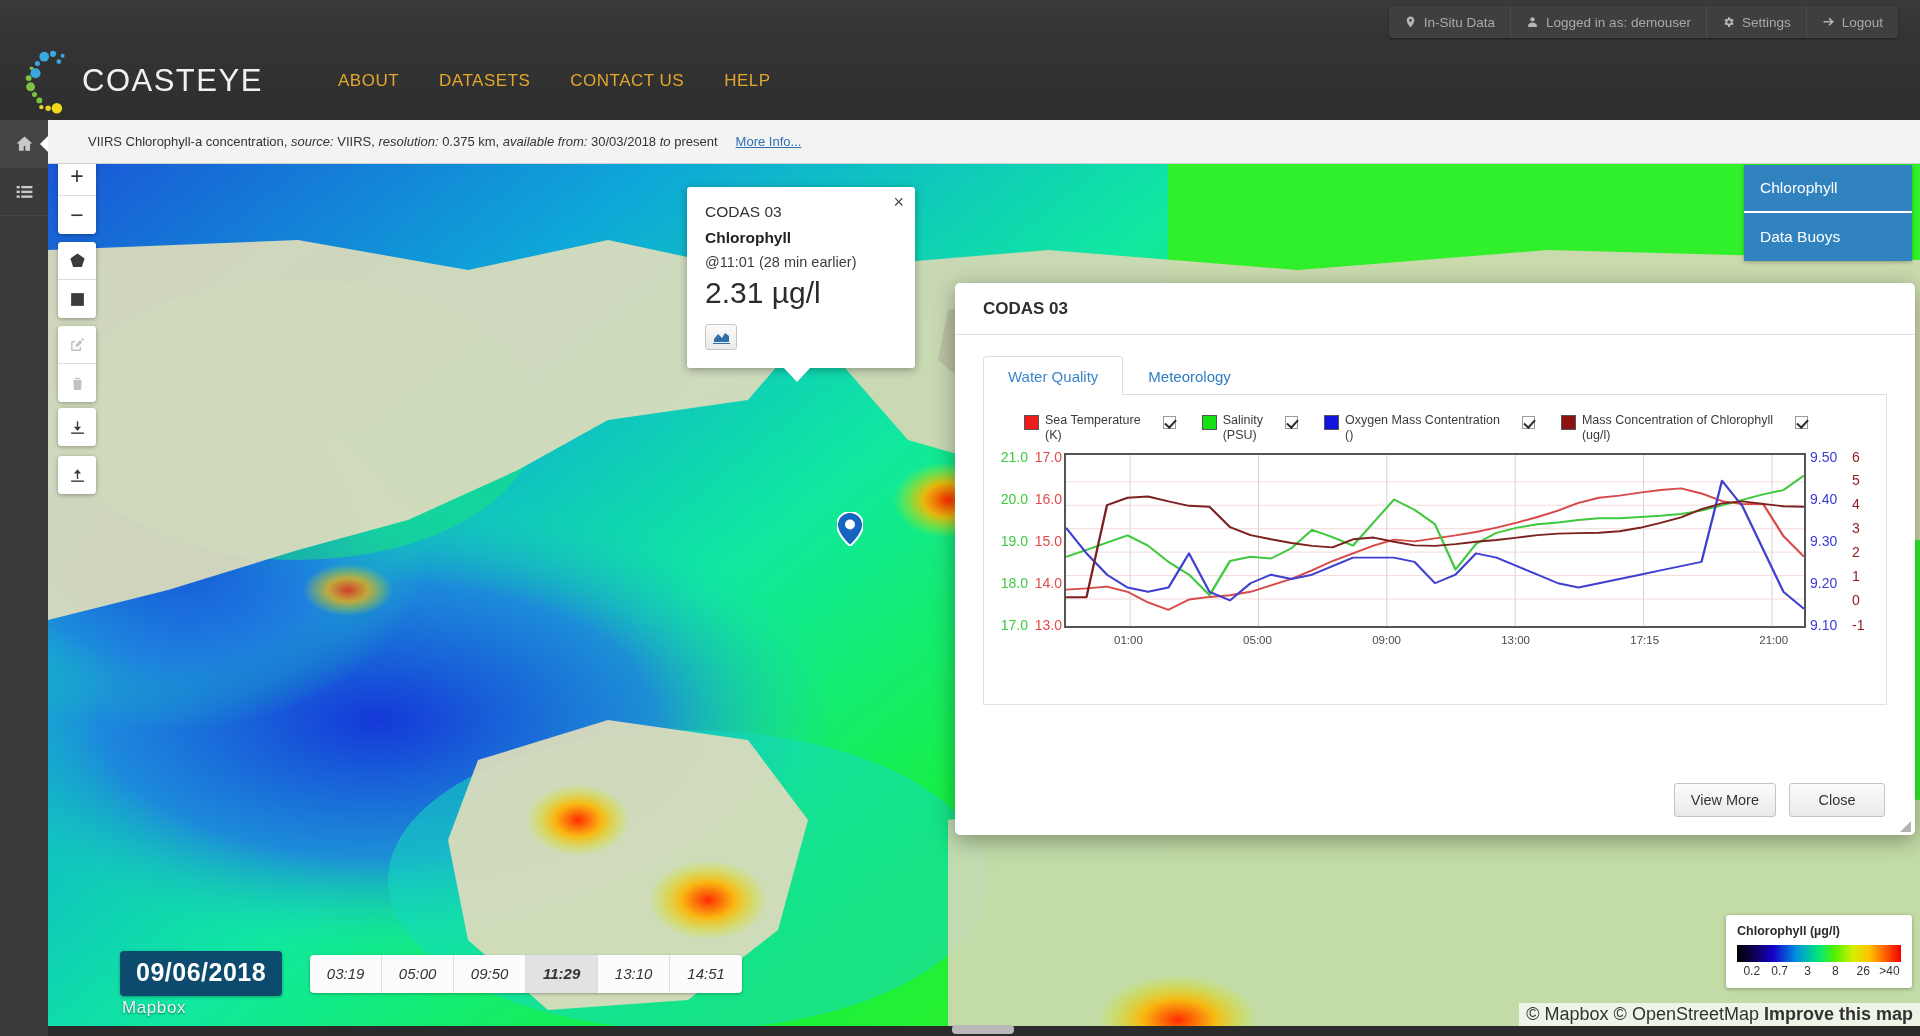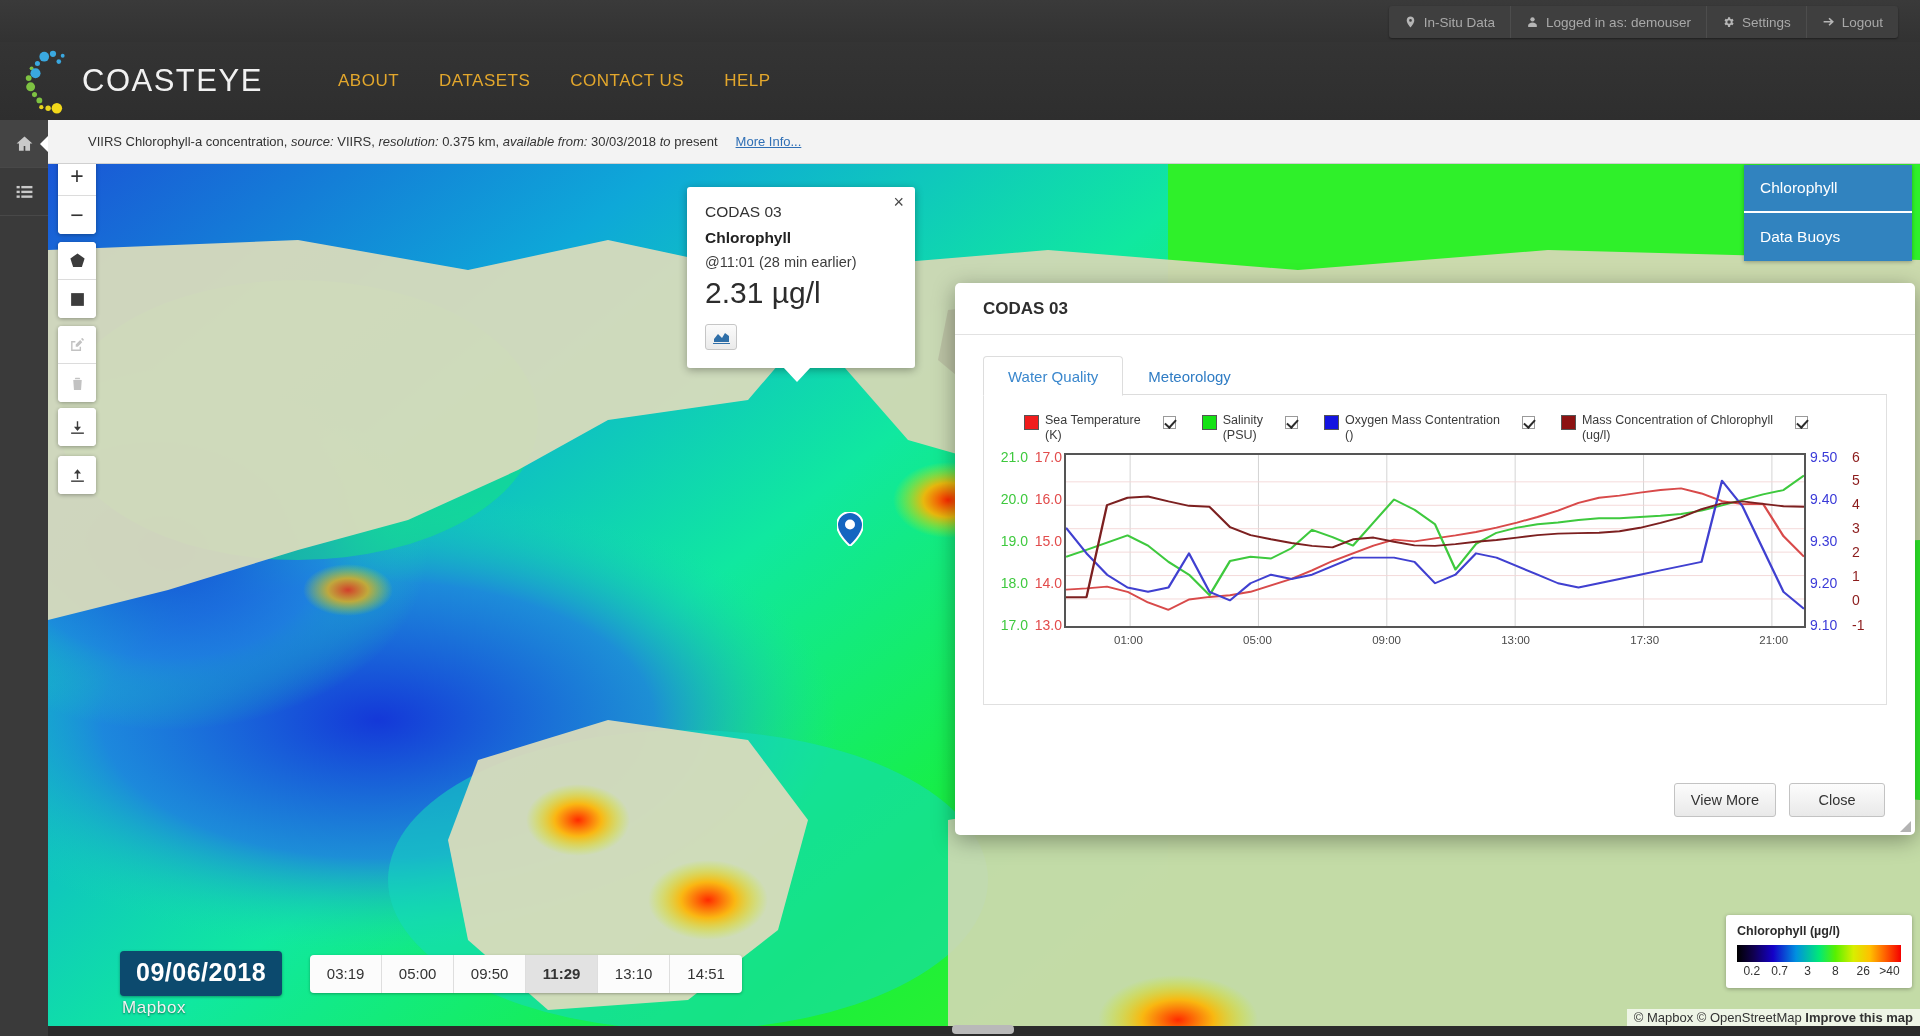--- a/index.html
+++ b/index.html
@@ -237,21 +237,21 @@
     letter-spacing: .5px; box-shadow: 0 1px 3px rgba(0,0,0,.35);
   }
   #step-strip {
     display: flex; margin-left: 28px; border-radius: 4px;
     overflow: hidden; box-shadow: 0 1px 3px rgba(0,0,0,.3);
     align-self: center; height: 38px;
   }
   .step {
     min-width: 72px; display: flex; align-items: center; justify-content: center;
     background: #fcfcfc; color: #333; font-size: 15px;
-    border-right: 1px solid #dedede; cursor: pointer;
+    border-right: 1px solid #dedede; cursor: pointer; font-style: italic;
   }
   .step:last-child { border-right: none; }
   .step.active { background: #e2e2e2; font-weight: 600; }
   #mapbox-wm {
     position: absolute; left: 74px; bottom: 8px; z-index: 37;
     color: #f2f2f2; font-size: 17px; letter-spacing: .6px;
     text-shadow: 0 1px 2px rgba(0,0,0,.5);
   }
 
   
@@ -265,21 +265,21 @@
     height: 17px; width: 100%;
     background: linear-gradient(to right, #000000 0%, #10004f 10%, #1400c8 22%,
       #0090e0 36%, #00e878 50%, #58f000 60%, #d8ee00 71%, #ffc000 81%,
       #ff6400 90%, #f40000 100%);
   }
   #scale-ticks { display: flex; position: relative; height: 17px; margin-top: 2px; }
   #scale-ticks span { position: absolute; font-size: 12px; color: #333; transform: translateX(-50%); }
 
   #attrib {
     position: absolute; right: 0; bottom: 0; z-index: 37;
-    background: rgba(255,255,255,.72); font-size: 13px; color: #333;
+    background: rgba(255,255,255,.72); font-size: 18px; color: #333;
     padding: 1px 7px;
   }
   #attrib b { font-weight: bold; }
 
   
   #scroll-nub {
     position: absolute; left: 952px; bottom: 2px; width: 62px; height: 9px;
     background: #b9b9b9; border-radius: 4px; z-index: 50;
   }
 </style>
@@ -630,21 +630,21 @@
           <span style="top:84.2%;left:6px;right:auto">0</span>
           <span style="top:98%;left:6px;right:auto">-1</span>
         </div>
       </div>
 
       <div id="xaxis" style="margin-left:68px;margin-right:68px">
           <span style="left: 8.69%;">01:00</span>
           <span style="left: 26.08%;">05:00</span>
           <span style="left: 43.47%;">09:00</span>
           <span style="left: 60.86%; text-align: center;">13:00</span>
-          <span style="left: 78.26%;">17:30</span>
+          <span style="left: 78.26%;">17:15</span>
           <span style="left: 95.65%;">21:00</span>
         </div>
     </div>
   </div>
 
   <div id="dlg-foot">
     <button class="dlg-btn">View More</button>
     <button class="dlg-btn">Close</button>
   </div>
   <div id="dlg-resize"></div>

